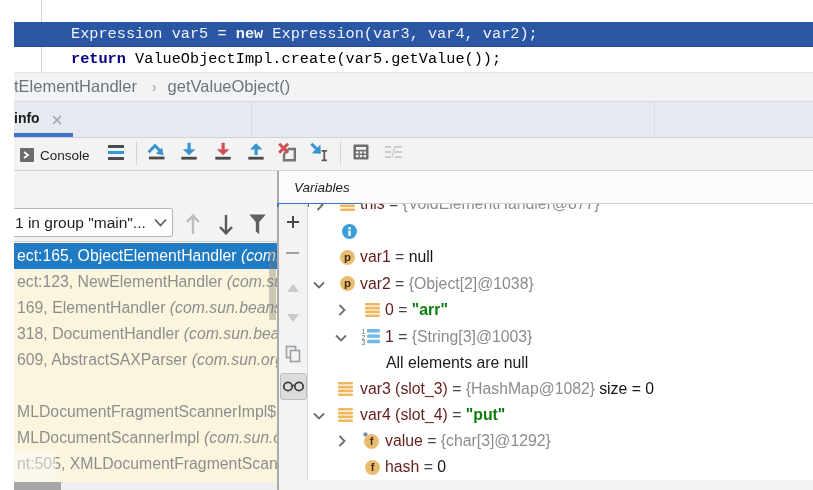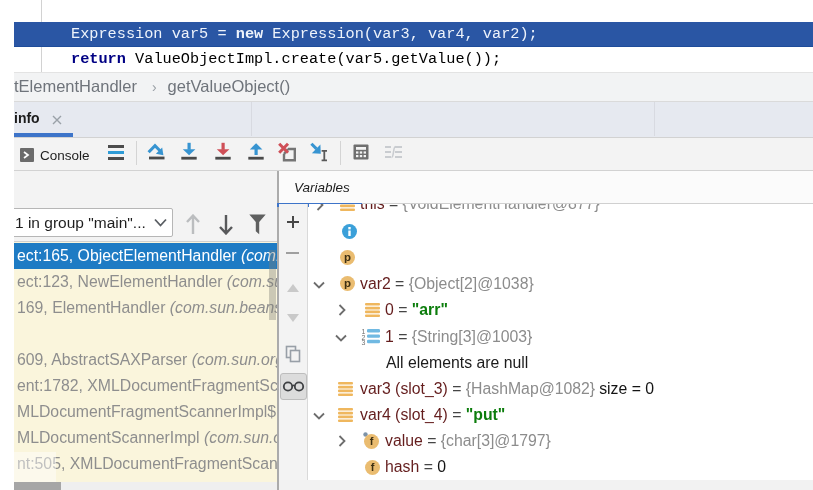--- a/index.html
+++ b/index.html
@@ -129,22 +129,22 @@
 
   <svg class="abs" style="left:235px;top:214px;" width="17" height="21" viewBox="0 0 17 21">
     <polygon points="0.3,0.5 16.7,0.5 10.2,8 10.2,20.3 6.8,17.3 6.8,8" fill="#5f6060"></polygon>
   </svg>
   <div class="abs" style="left:0;top:241px;width:263px;height:1px;background:#d0d0d0;"></div>
 
   <div class="abs" id="frames" style="left:0;top:242px;width:263px;height:241px;background:#faf5dc;overflow:hidden;font-size:15.8px;color:#8e8e8e;">
     <div class="row" style="left:0;top:1px;width:263px;height:26px;line-height:26px;background:#1e7bc4;color:#ffffff;padding-left:3px;">ect:165, ObjectElementHandler <i>(com.</i></div>
     <div class="row" style="left:3px;top:27px;height:26px;line-height:26px;">ect:123, NewElementHandler <i>(com.su</i></div>
     <div class="row" style="left:3px;top:53px;height:26px;line-height:26px;">169, ElementHandler <i>(com.sun.beans</i></div>
+    <div class="row" style="left:3px;top:79px;height:26px;line-height:26px;">318, DocumentHandler <i>(com.sun.bea</i></div>
     <div class="row" style="left:3px;top:105px;height:26px;line-height:26px;">609, AbstractSAXParser <i>(com.sun.org</i></div>
-    <div class="row" style="left:3px;top:131px;height:26px;line-height:26px;">ent:1782, XMLDocumentFragmentSc</div>
     <div class="row" style="left:3px;top:157px;height:26px;line-height:26px;">MLDocumentFragmentScannerImpl$F</div>
     <div class="row" style="left:3px;top:183px;height:26px;line-height:26px;">MLDocumentScannerImpl <i>(com.sun.or</i></div>
     <div class="row" style="left:3px;top:209px;height:26px;line-height:26px;">nt:505, XMLDocumentFragmentScann</div>
   </div>
 
   <div class="abs" style="left:0;top:452px;width:42px;height:30px;background:rgba(255,255,255,0.45);"></div>
   <div class="abs" style="left:0;top:482px;width:263px;height:8px;background:#efefef;"></div>
   <div class="abs" style="left:0;top:482px;width:47px;height:8px;background:#a6a6a6;"></div>
 
   <div class="abs" style="left:255px;top:250px;width:7px;height:70px;background:rgba(125,125,118,0.38);"></div>
@@ -198,20 +198,21 @@
     <svg class="abs" style="left:33px;top:19.5px;" width="15" height="15" viewBox="0 0 15 15">
         <circle cx="7.5" cy="7.5" r="7.5" fill="#3ba0d9"></circle>
         <rect x="6.3" y="3" width="2.4" height="2.4" fill="#fff"></rect>
         <rect x="6.3" y="6.5" width="2.4" height="5.5" fill="#fff"></rect>
       </svg>
 
     <svg class="abs" style="left:31px;top:45.5px;" width="15" height="15" viewBox="0 0 15 15">
         <circle cx="7.5" cy="7.5" r="7.5" fill="#eabc70"></circle>
         <text x="7.5" y="11.4" text-anchor="middle" font-family="Liberation Sans" font-size="11.5" font-weight="bold" fill="#3d2f12">p</text>
       </svg>
+    <div class="row" style="left:51px;top:40px;height:26px;line-height:26px;"><span class="nm">var1</span><span class="eq"> = </span><span class="bk">null</span></div>
 
     <svg class="abs chev" style="left:3px;top:75px;" width="14" height="12" viewBox="0 0 14 12">
         <path d="M2 3.5 L7 8.5 L12 3.5" stroke="#6d6d6d" stroke-width="1.8" fill="none"></path>
       </svg>
     <svg class="abs" style="left:31px;top:72px;" width="15" height="15" viewBox="0 0 15 15">
         <circle cx="7.5" cy="7.5" r="7.5" fill="#eabc70"></circle>
         <text x="7.5" y="11.4" text-anchor="middle" font-family="Liberation Sans" font-size="11.5" font-weight="bold" fill="#3d2f12">p</text>
       </svg>
     <div class="row" style="left:51px;top:66.5px;height:26px;line-height:26px;"><span class="nm">var2</span><span class="eq"> = </span><span class="gv">{Object[2]@1038}</span></div>
 
@@ -271,21 +272,21 @@
     <div class="row" style="left:51px;top:198px;height:26px;line-height:26px;"><span class="nm">var4 (slot_4)</span><span class="eq"> = </span><b style="color:#0c7d0c;">"put"</b></div>
 
     <svg class="abs chev" style="left:27px;top:231px;" width="12" height="12" viewBox="0 0 12 12">
         <path d="M3.5 1 L8.5 6 L3.5 11" stroke="#6d6d6d" stroke-width="1.8" fill="none"></path>
       </svg>
     <svg class="abs" style="left:53px;top:228px;" width="18" height="17" viewBox="0 0 18 17">
         <circle cx="3.5" cy="2.5" r="2.2" fill="#7d93a8"></circle>
         <circle cx="9.5" cy="9.5" r="7.5" fill="#eabc70"></circle>
         <text x="9.5" y="13.4" text-anchor="middle" font-family="Liberation Sans" font-size="11" font-weight="bold" fill="#3d2f12">f</text>
       </svg>
-    <div class="row" style="left:76px;top:224px;height:26px;line-height:26px;"><span class="nm">value</span><span class="eq"> = </span><span class="gv">{char[3]@1797}</span></div>
+    <div class="row" style="left:76px;top:224px;height:26px;line-height:26px;"><span class="nm">value</span><span class="eq"> = </span><span class="gv">{char[3]@1292}</span></div>
 
     <svg class="abs" style="left:56px;top:255.5px;" width="15" height="15" viewBox="0 0 15 15">
         <circle cx="7.5" cy="7.5" r="7.5" fill="#eabc70"></circle>
         <text x="7.5" y="11.4" text-anchor="middle" font-family="Liberation Sans" font-size="11" font-weight="bold" fill="#3d2f12">f</text>
       </svg>
     <div class="row" style="left:76px;top:250px;height:26px;line-height:26px;"><span class="nm">hash</span><span class="eq"> = </span><span class="bk">0</span></div>
   </div>
 
   <div class="abs" style="left:265px;top:480px;width:548px;height:10px;background:#f2f2f2;"></div>
 

